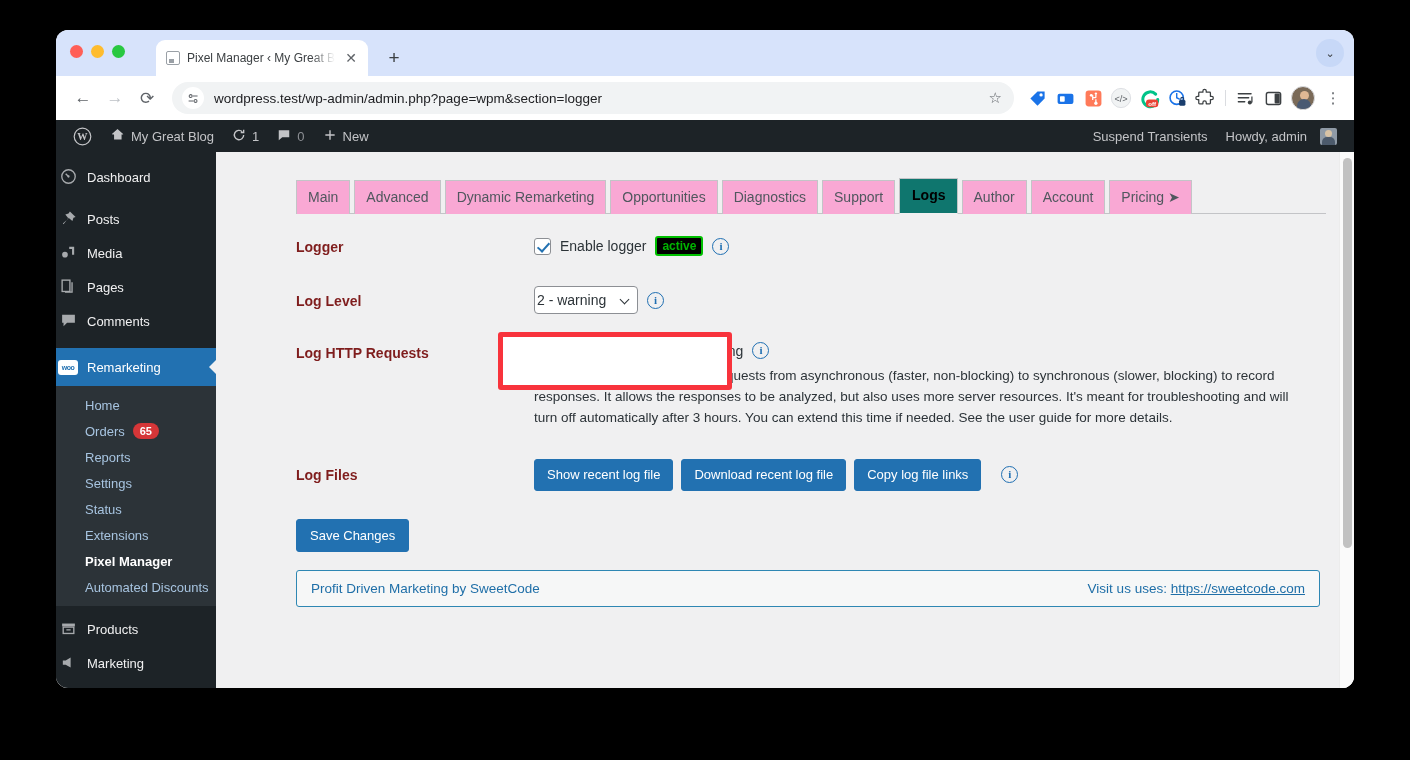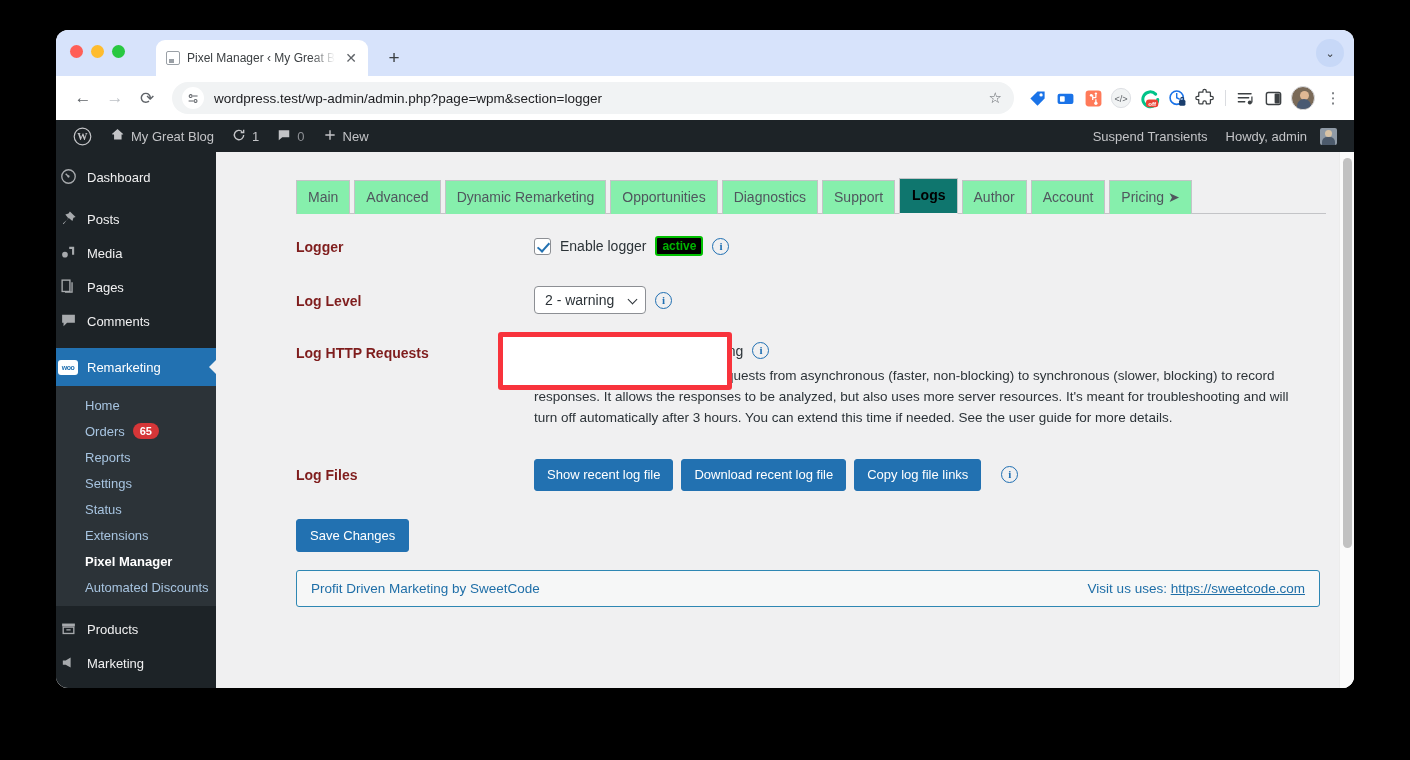--- a/index.html
+++ b/index.html
@@ -233,21 +233,21 @@
   }
   .content-inner { padding: 26px 28px 0 80px; }
 
   
   .nav-tabs {
     display: flex; align-items: flex-end;
     border-bottom: 1px solid #c3c4c7;
     margin-bottom: 0;
   }
   .ntab {
-    background: #86efac;
+    background: #f9a8d4;
     border: 1px solid #c3c4c7;
     border-bottom: none;
     margin: 0 4px -1px 0;
     padding: 7px 11px 8px;
     font-size: 14px; color: #50575e;
     cursor: pointer; line-height: 1.3;
   }
   .ntab.active {
     background: #0f766e;
     color: #000; font-weight: bold;
@@ -305,21 +305,21 @@
     font-family: "Liberation Serif", serif;
     display: inline-block; vertical-align: -3px;
     margin-right: 5px;
   }
 
   .wp-select {
     appearance: none; -webkit-appearance: none;
     background: #fff;
     border: 1px solid #8c8f94; border-radius: 4px;
     font-size: 14px; color: #2c3338;
-    padding: 5px 30px 5px 10px;
+    padding: 5px 30px 5px 2px;
     font-family: "Liberation Sans", sans-serif;
     cursor: pointer;
     box-shadow: 0 0 0 transparent;
   }
   .select-wrap { position: relative; display: inline-block; }
   .select-wrap .chev {
     position: absolute; right: 10px; top: 10px;
     width: 7px; height: 7px;
     border: solid #2c3338; border-width: 0 1.6px 1.6px 0;
     transform: rotate(45deg);

